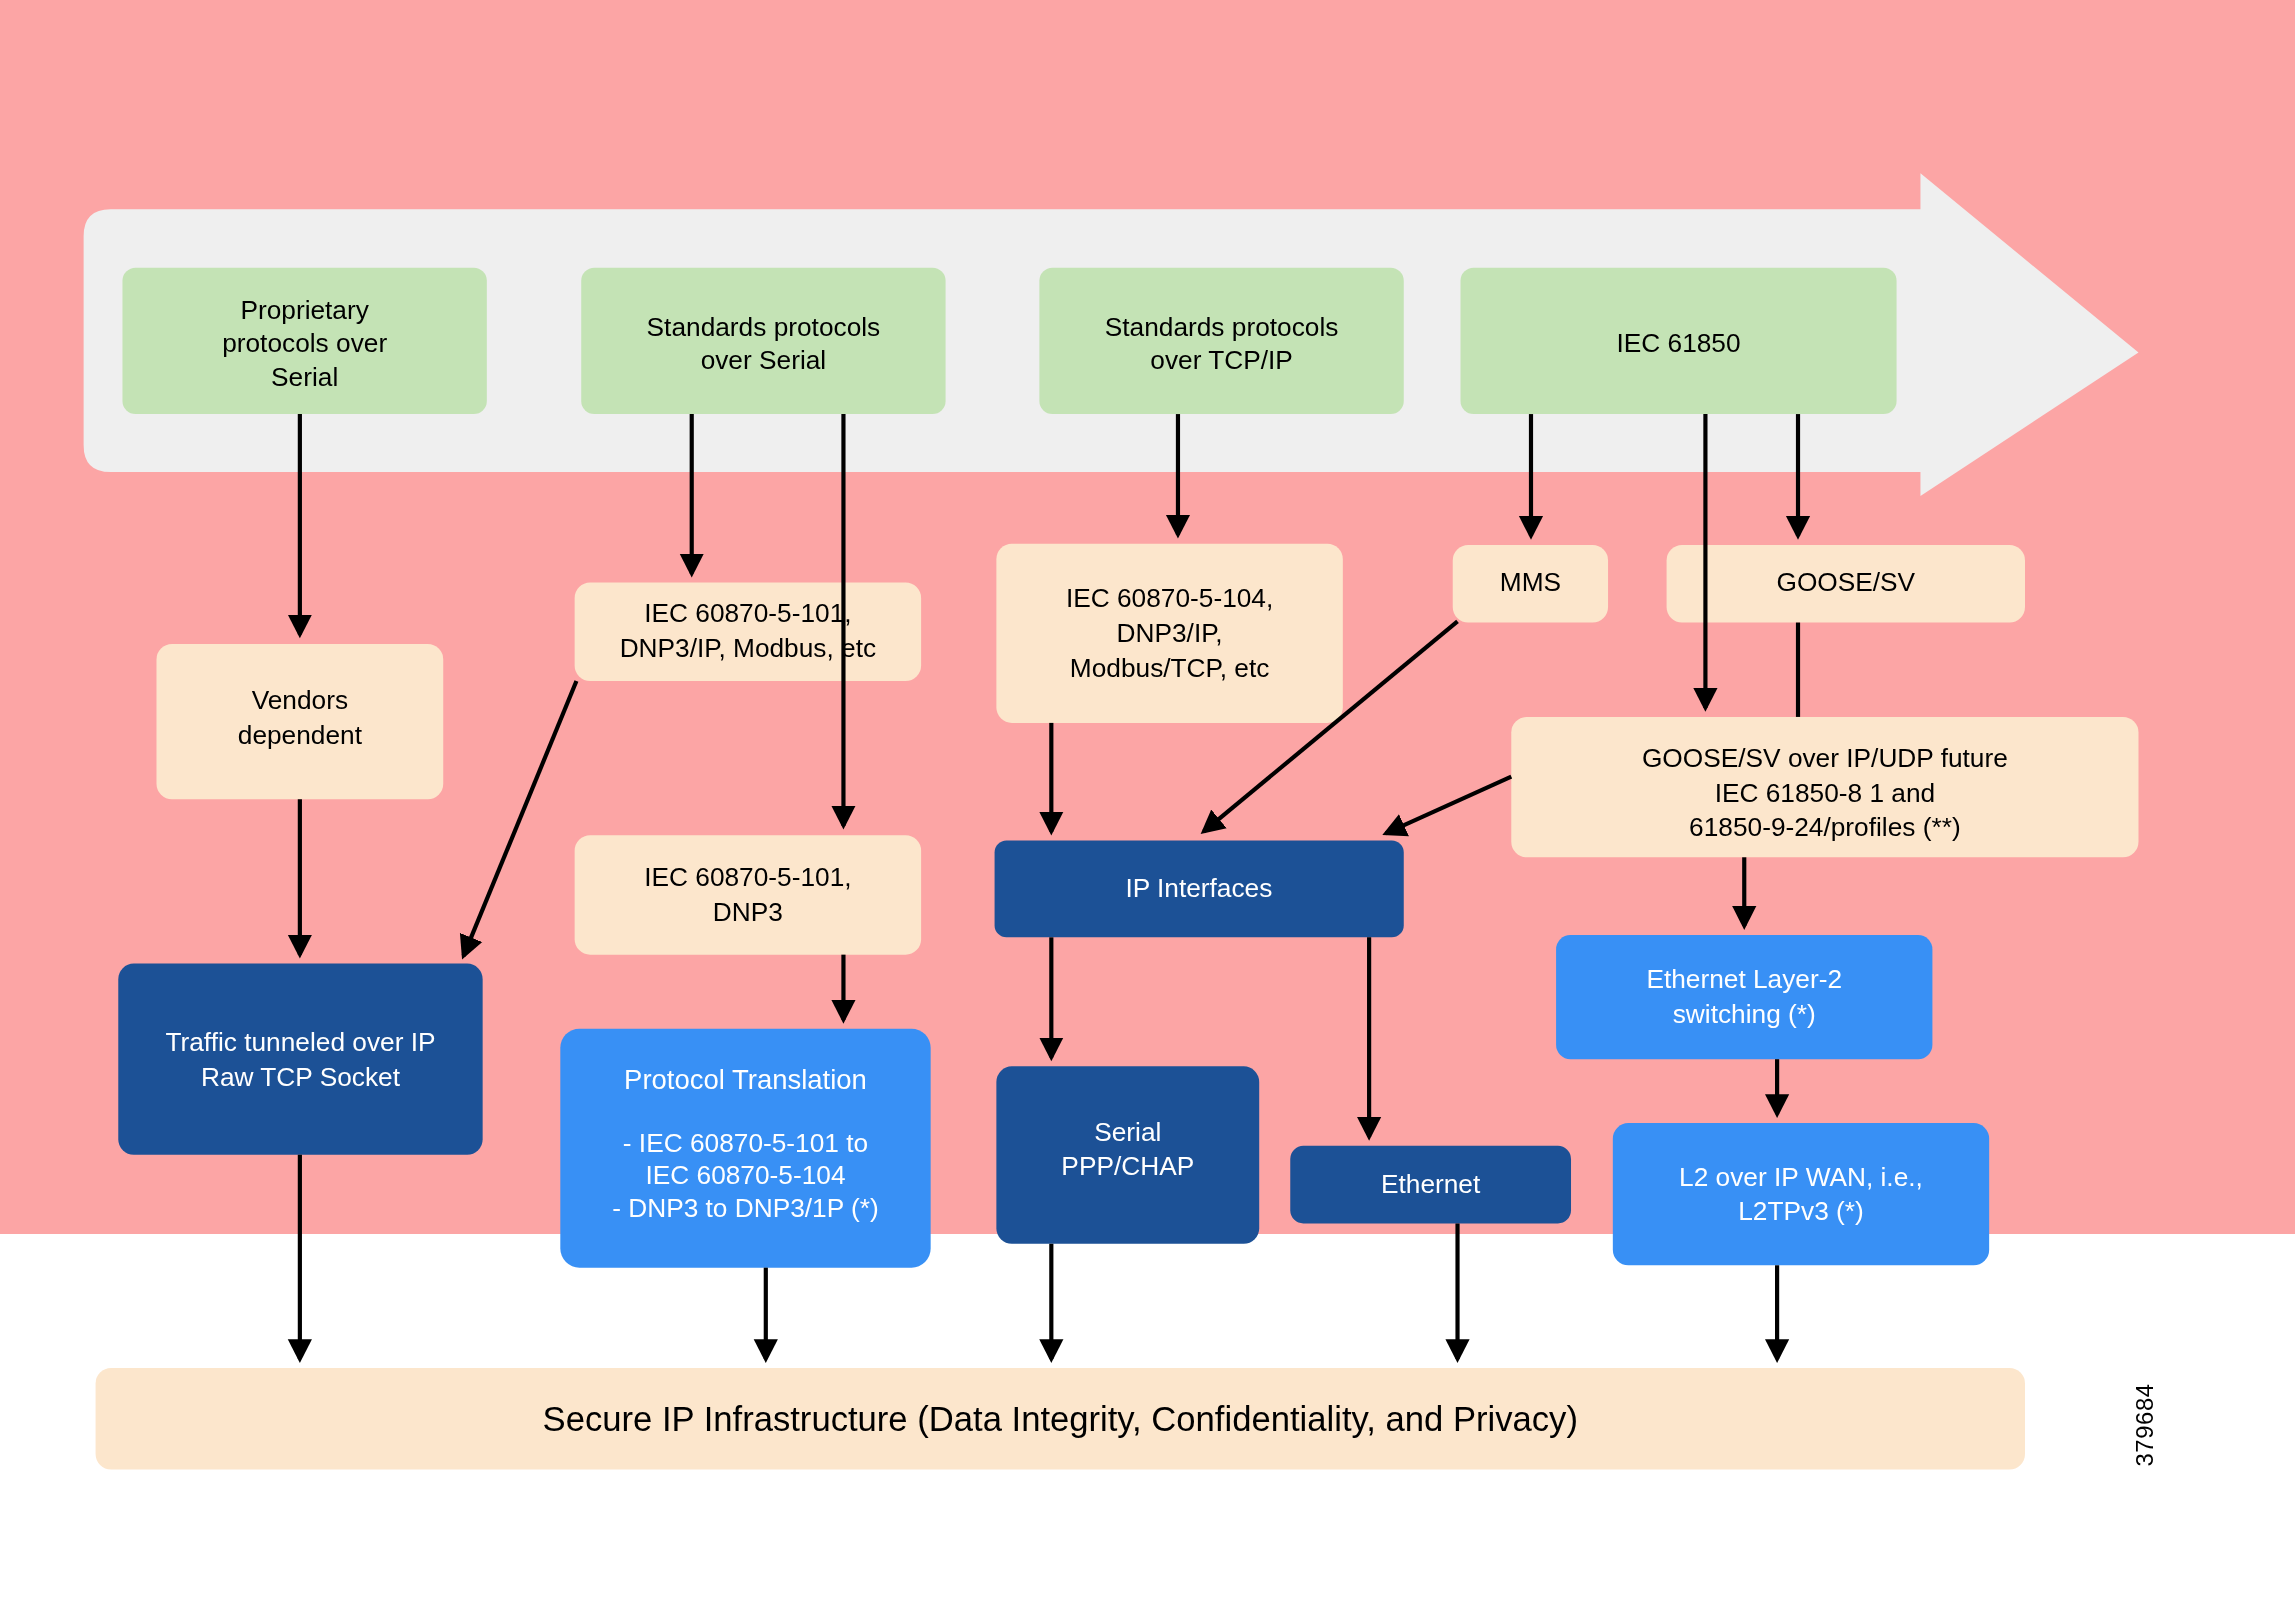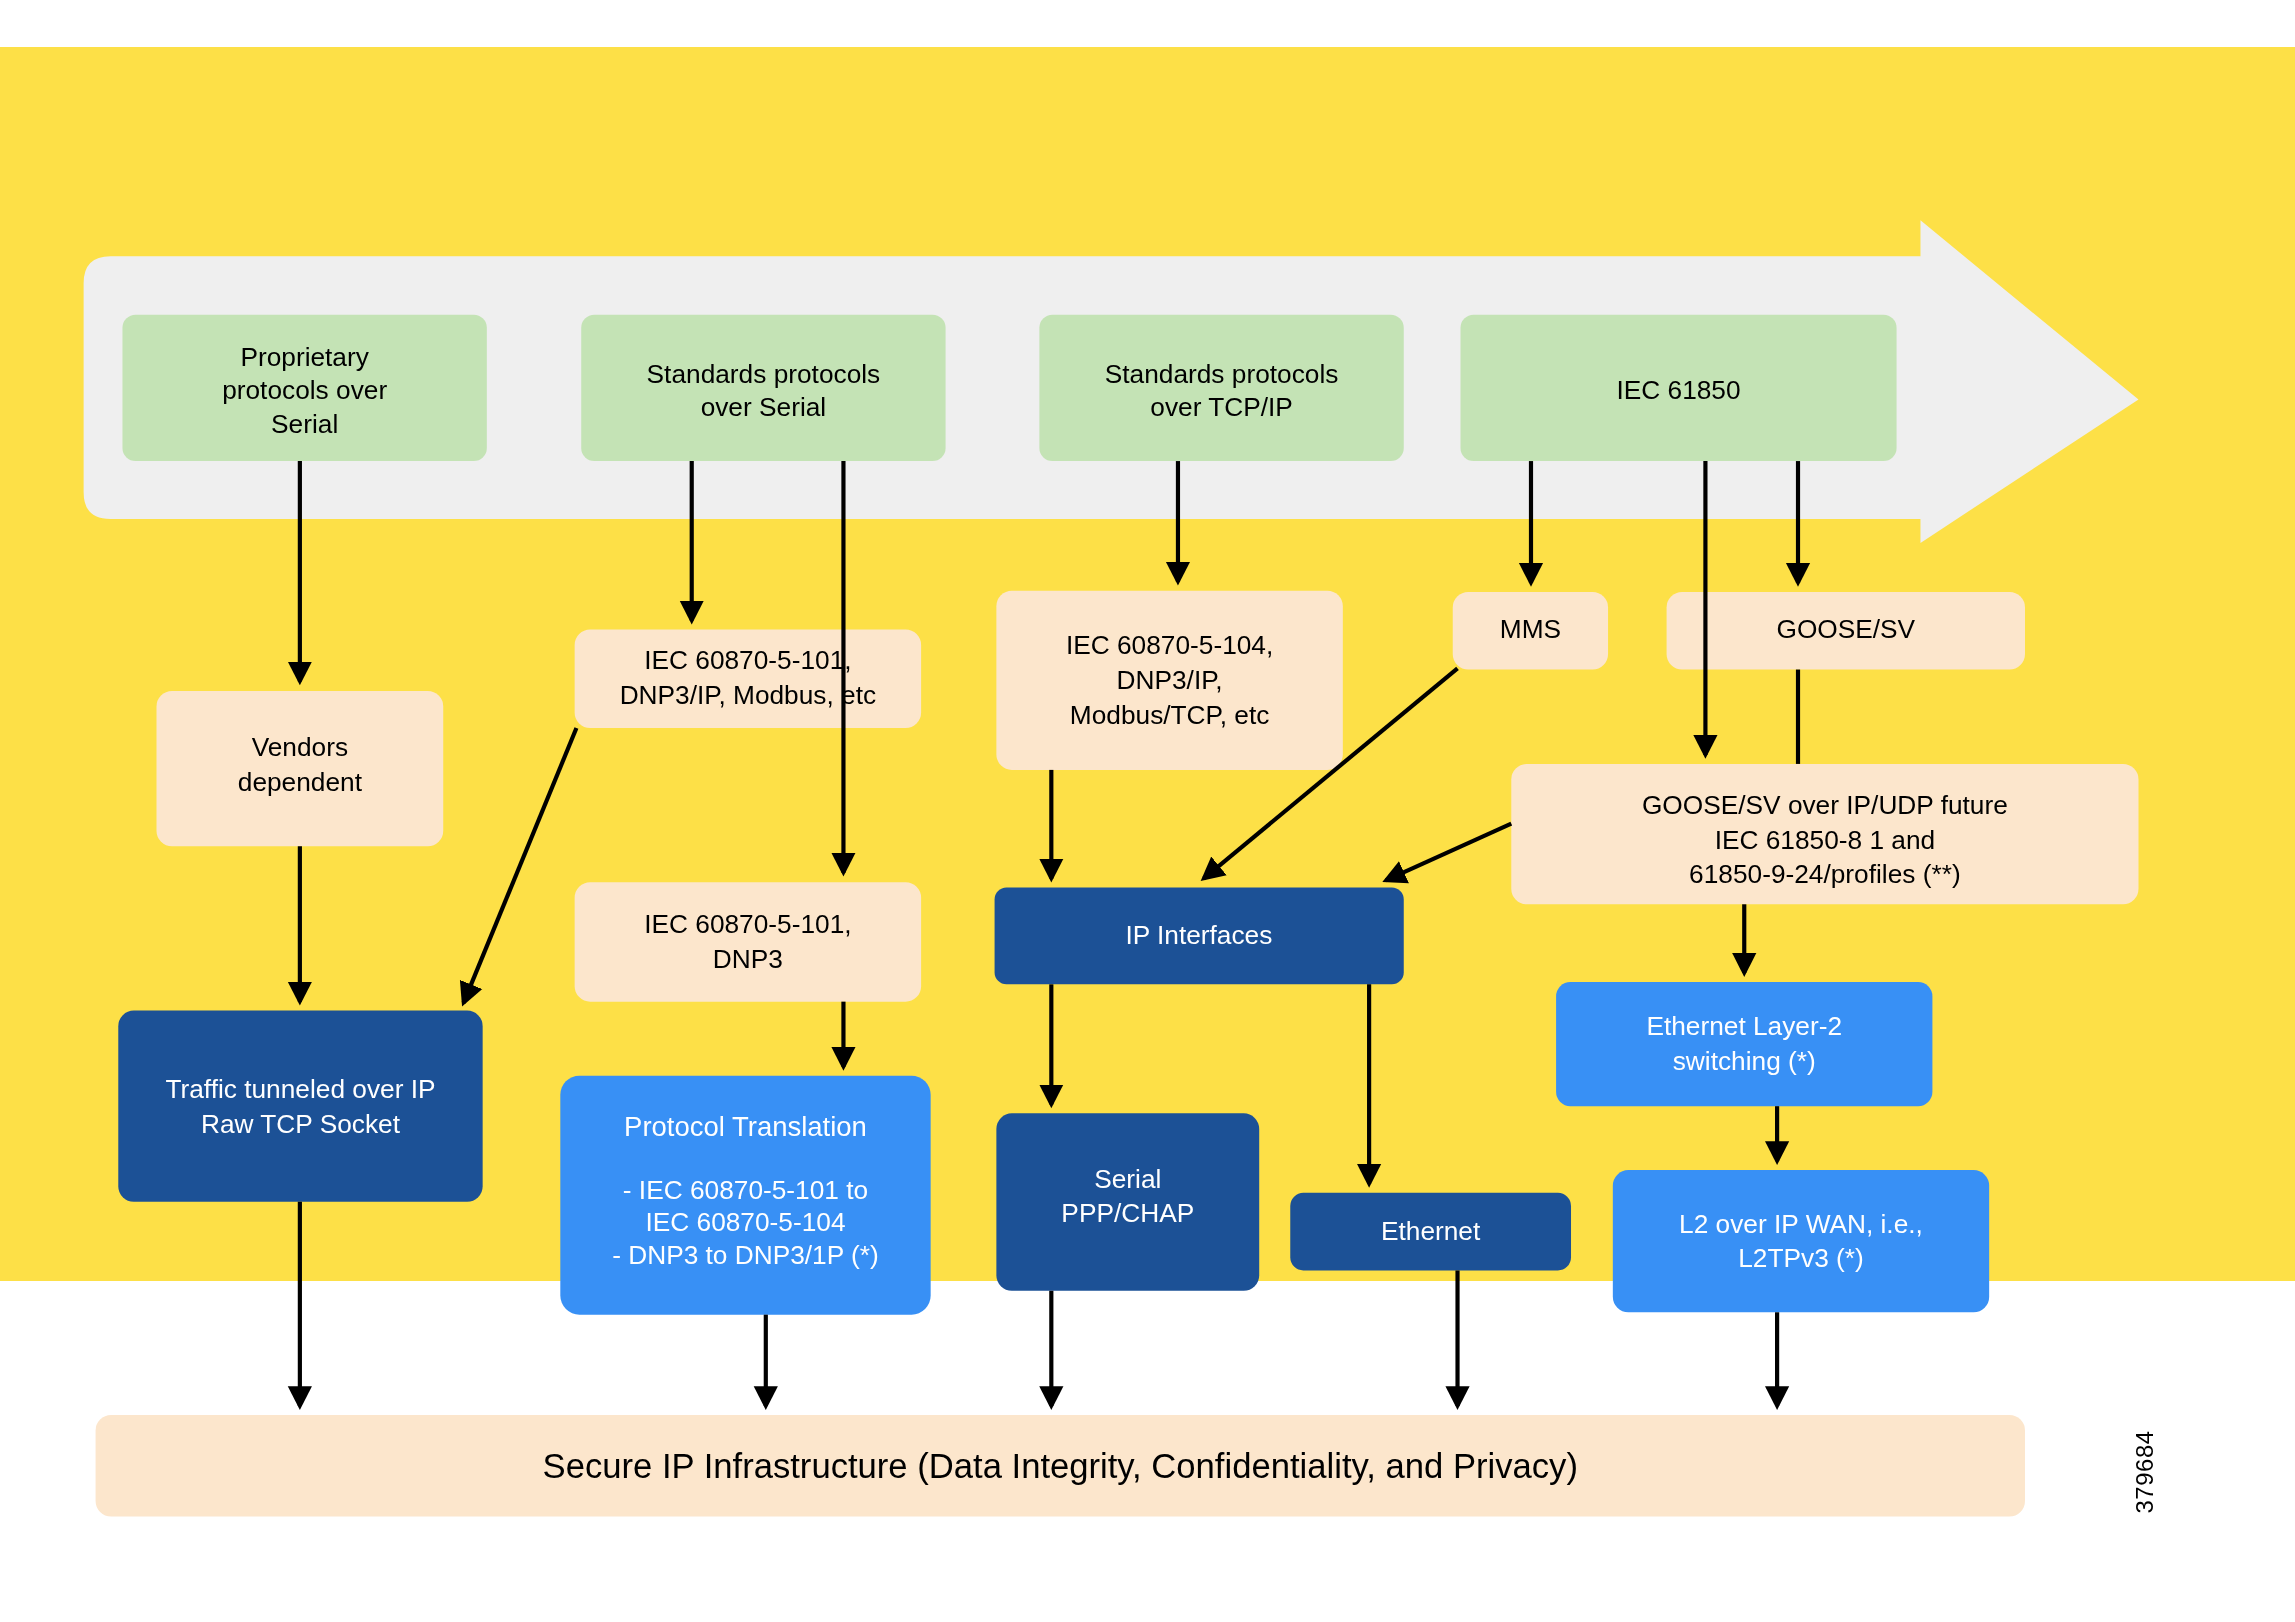--- a/index.html
+++ b/index.html
@@ -1,17 +1,17 @@
 <!DOCTYPE html>
 <html style="font-size:9.6px"><head>
 <meta charset="utf-8">
 <style>
   html,body{margin:0;padding:0;background:#ffffff;}
   body{width:2295px;height:1622px;font-family:"Liberation Sans",sans-serif;overflow:hidden;}
-  #stage{position:relative;width:2295px;height:1234px;background:#fde047;margin-top:47px;}
+  #stage{position:relative;width:2295px;height:1234px;background:#fca5a5;}
   svg#canvas{position:absolute;left:0;top:0;width:2295px;height:1622px;}
   .nodeLabel{
     font-family:"Liberation Sans",sans-serif;
     text-anchor:middle;
     dominant-baseline:middle;
   }
   .green-box  { fill:#c4e3b5; }
   .cream-box  { fill:#fce6cc; }
   .navy-box   { fill:#1c5196; }
   .bright-box { fill:#3890f5; }

